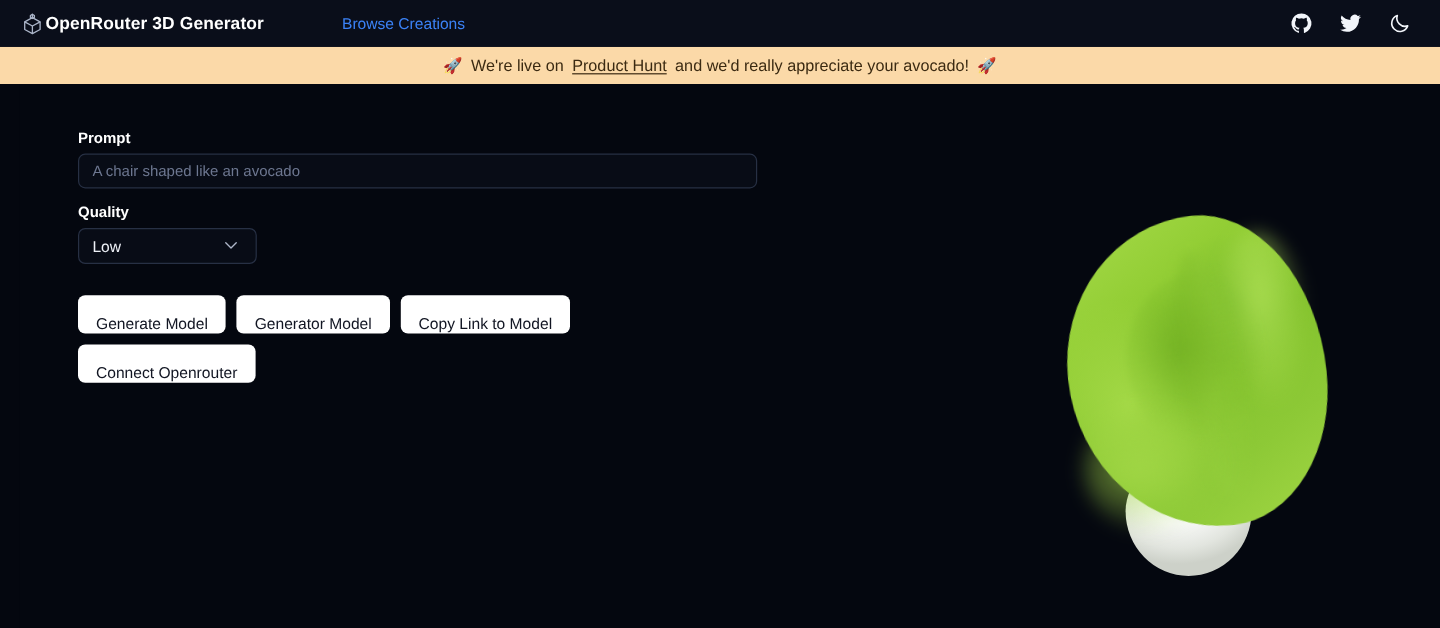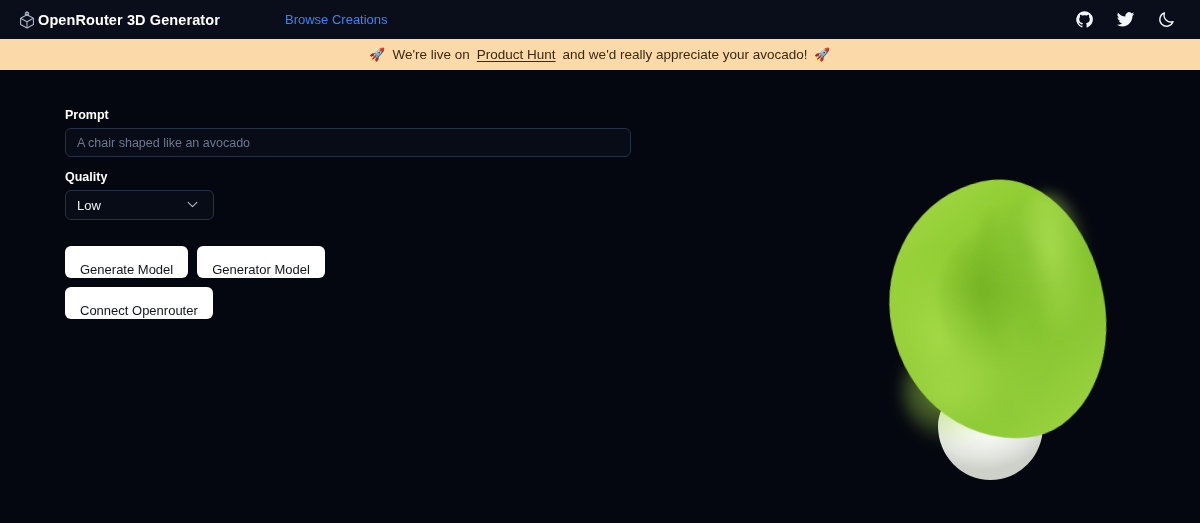--- a/index.html
+++ b/index.html
@@ -313,20 +313,21 @@
         <option>Low</option>
       </select>
       <svg class="chevron-icon" viewBox="0 0 12 8">
         <path d="M1 1.5 L6 6.5 L11 1.5" fill="none" stroke="#aeb7c9" stroke-width="1.3" stroke-linecap="round" stroke-linejoin="round"></path>
       </svg>
     </div>
 
     <div class="btn-row">
       <button class="btn">Generate Model</button>
       <button class="btn">Generator Model</button>
+      <button class="btn">Copy Link to Model</button>
     </div>
     <div class="btn-row second">
       <button class="btn">Connect Openrouter</button>
     </div>
   </div>
 
   <div class="viewer">
     <div class="model-stage">
       <div class="pit"></div>
       <div class="shell">

